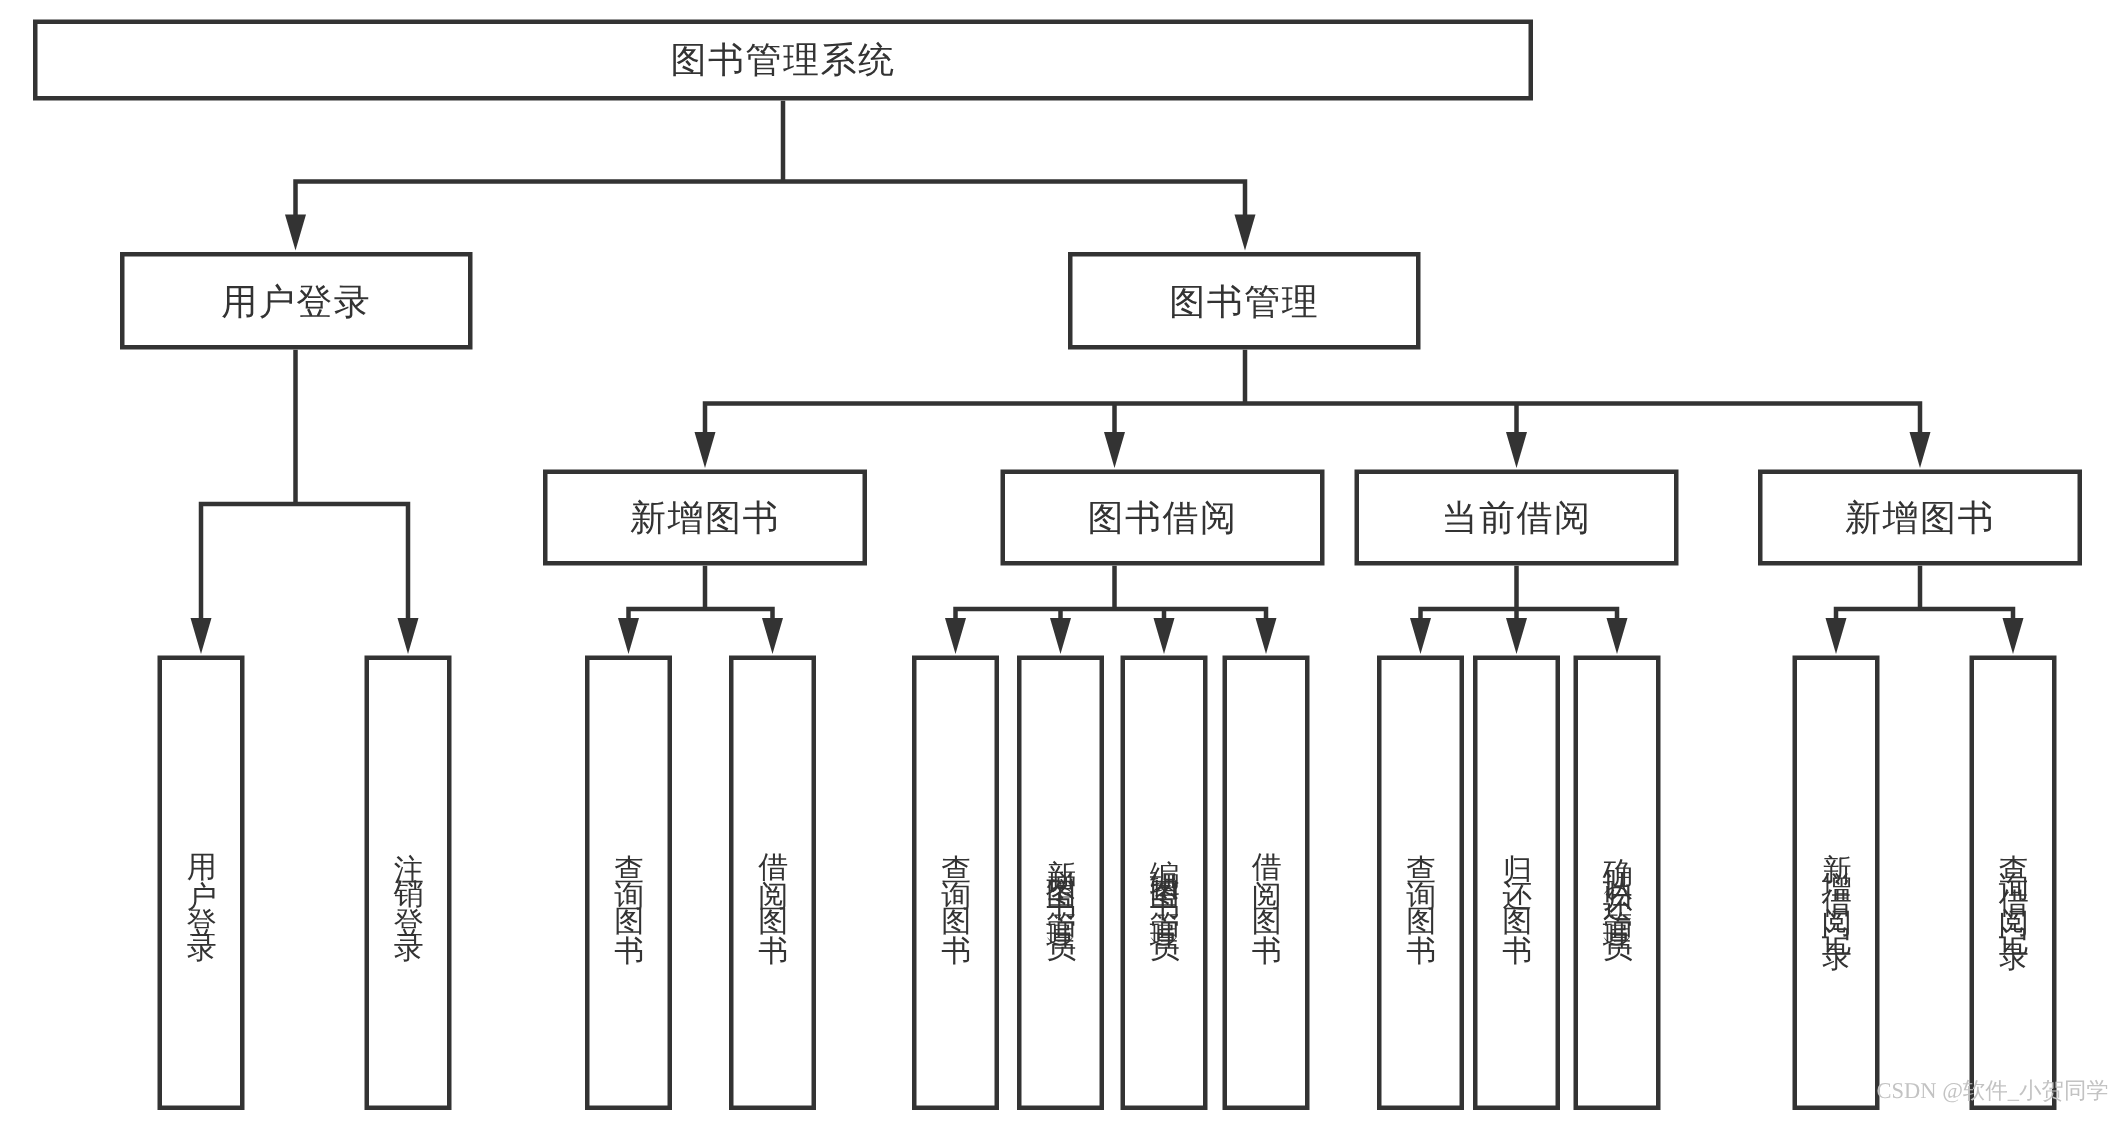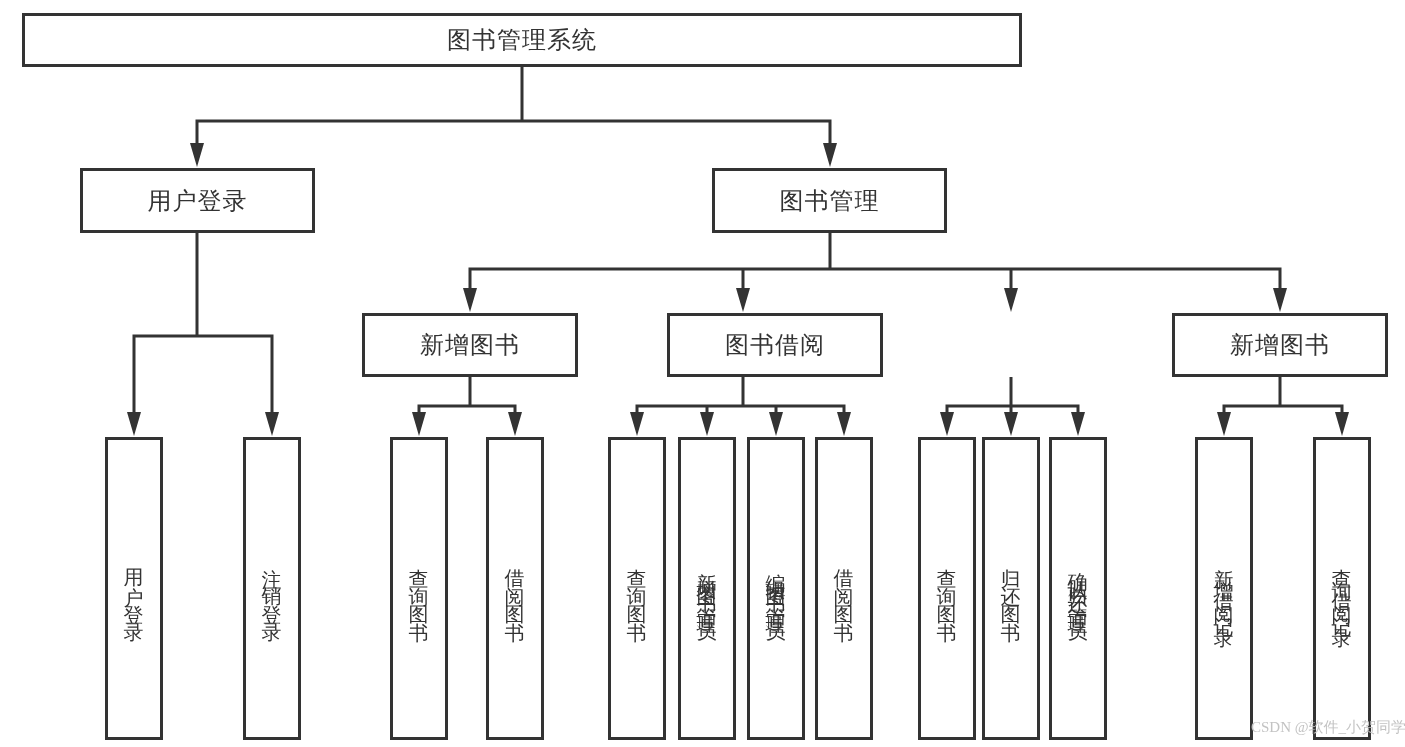--- a/index.html
+++ b/index.html
@@ -101,20 +101,23 @@
   <div class="node hnode" style="left:712px;top:168px;width:235px;height:65px;">
     <span>图书管理</span>
   </div>
 
   <div class="node hnode" style="left:362px;top:313px;width:216px;height:64px;">
     <span>新增图书</span>
   </div>
   <div class="node hnode" style="left:635px;top:313px;width:216px;height:64px;margin-left:32px;">
     <span>图书借阅</span>
   </div>
+  <div class="node hnode" style="left:903px;top:313px;width:216px;height:64px;">
+    <span>当前借阅</span>
+  </div>
   <div class="node hnode" style="left:1172px;top:313px;width:216px;height:64px;">
     <span>新增图书</span>
   </div>
 
   <div class="node leaf" style="left:105px;">
     <span class="vtext sp-wide">用户登录</span>
   </div>
   <div class="node leaf" style="left:243px;">
     <span class="vtext sp-wide">注销登录</span>
   </div>

